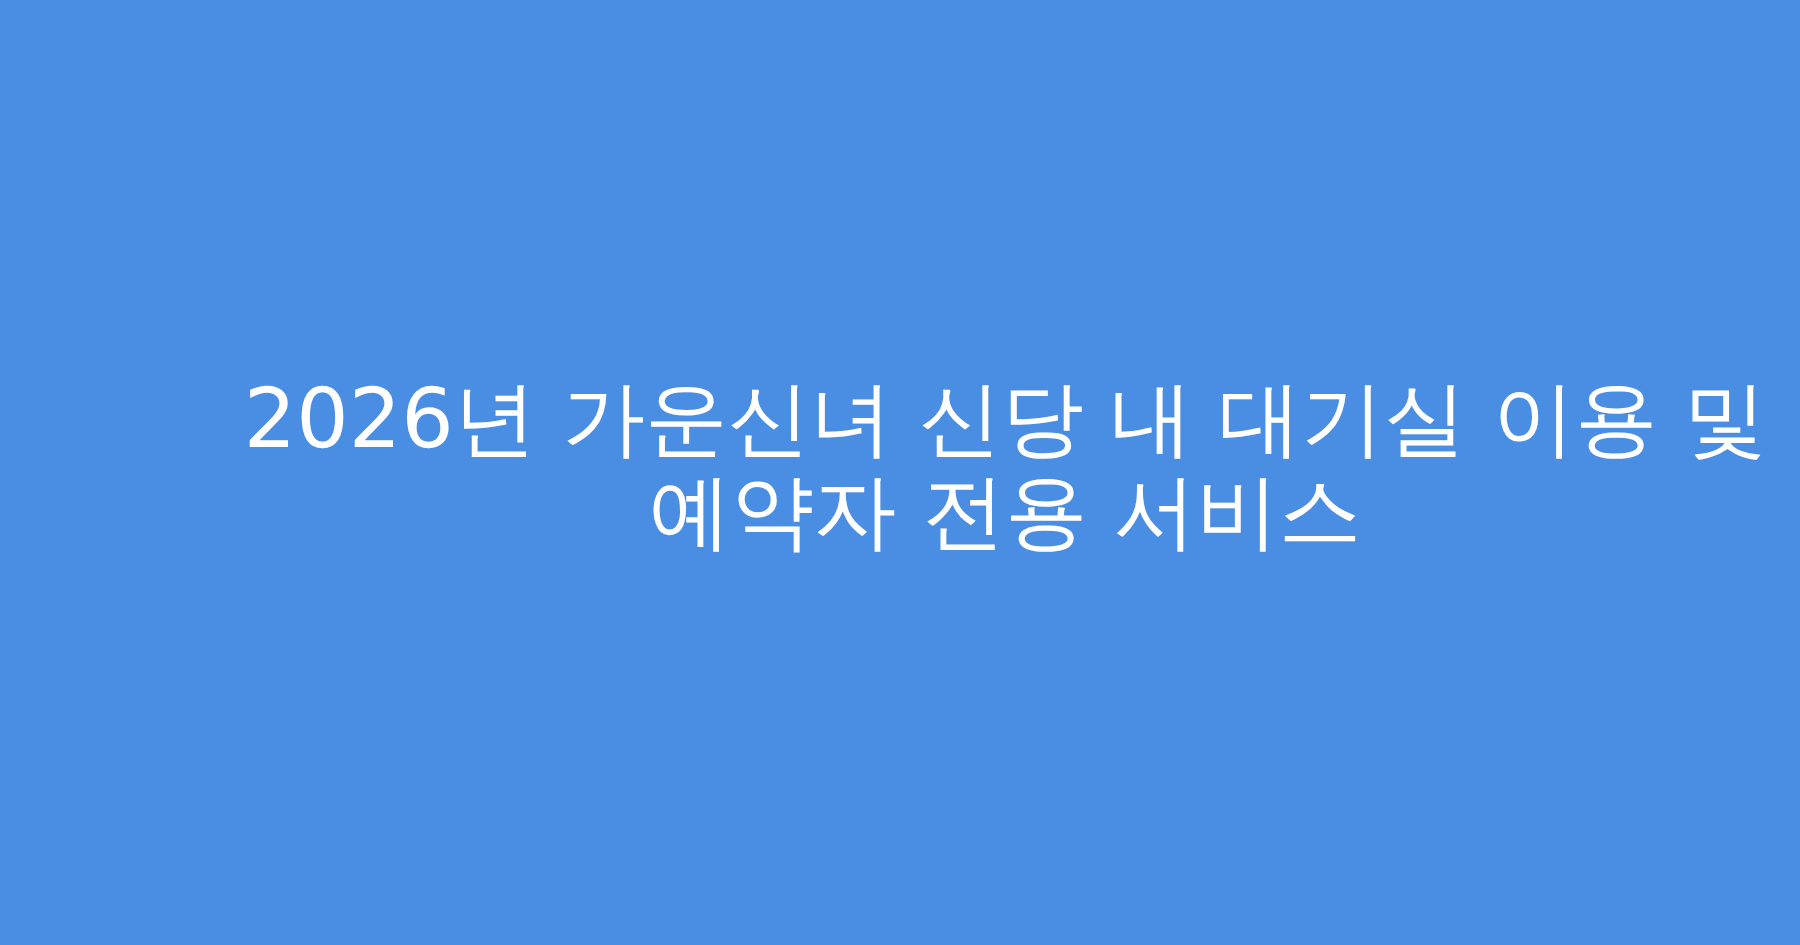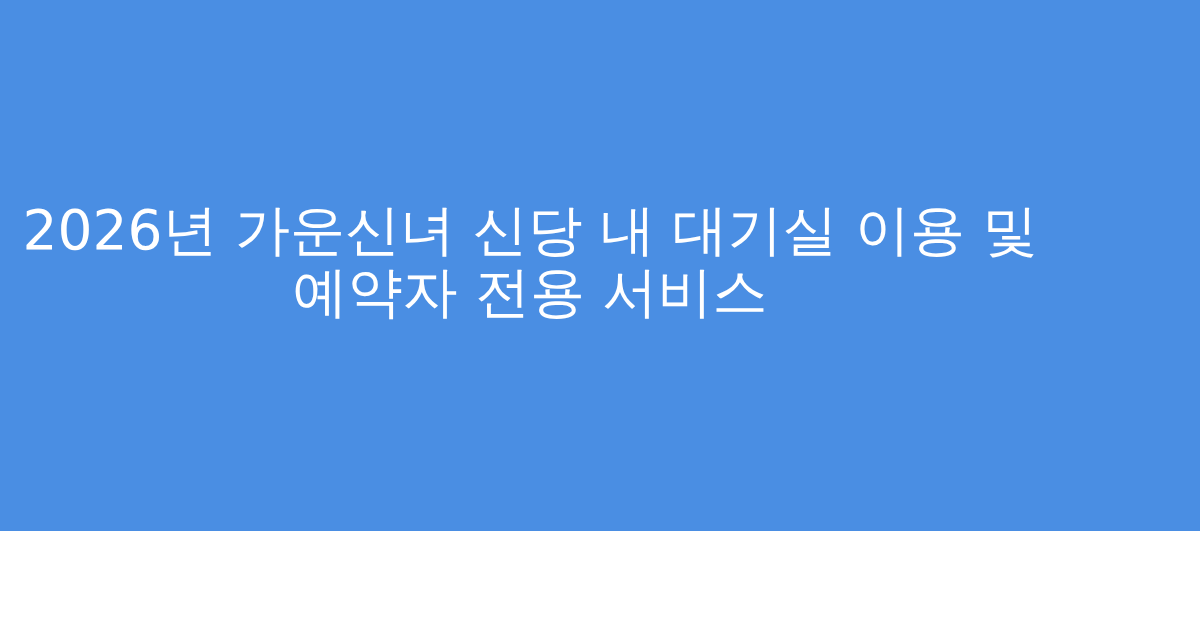--- a/index.html
+++ b/index.html
@@ -14,25 +14,25 @@
     overflow: hidden;
     font-family: "DejaVu Sans", "Liberation Sans", sans-serif;
     -webkit-font-smoothing: antialiased;
   }
 
   
   #og-card {
     position: relative;
     box-sizing: border-box;
     width: 1200px;
-    height: 531px;
+    height: 630px;
     background-color: #4a8ee3;
     display: flex;
     align-items: center;
-    justify-content: flex-start;
+    justify-content: flex-end;
     overflow: hidden;
   }
 
   
   .headline-block {
     box-sizing: border-box;
     width: 1060px;
     margin: 0;
     padding: 0 20px;
     

